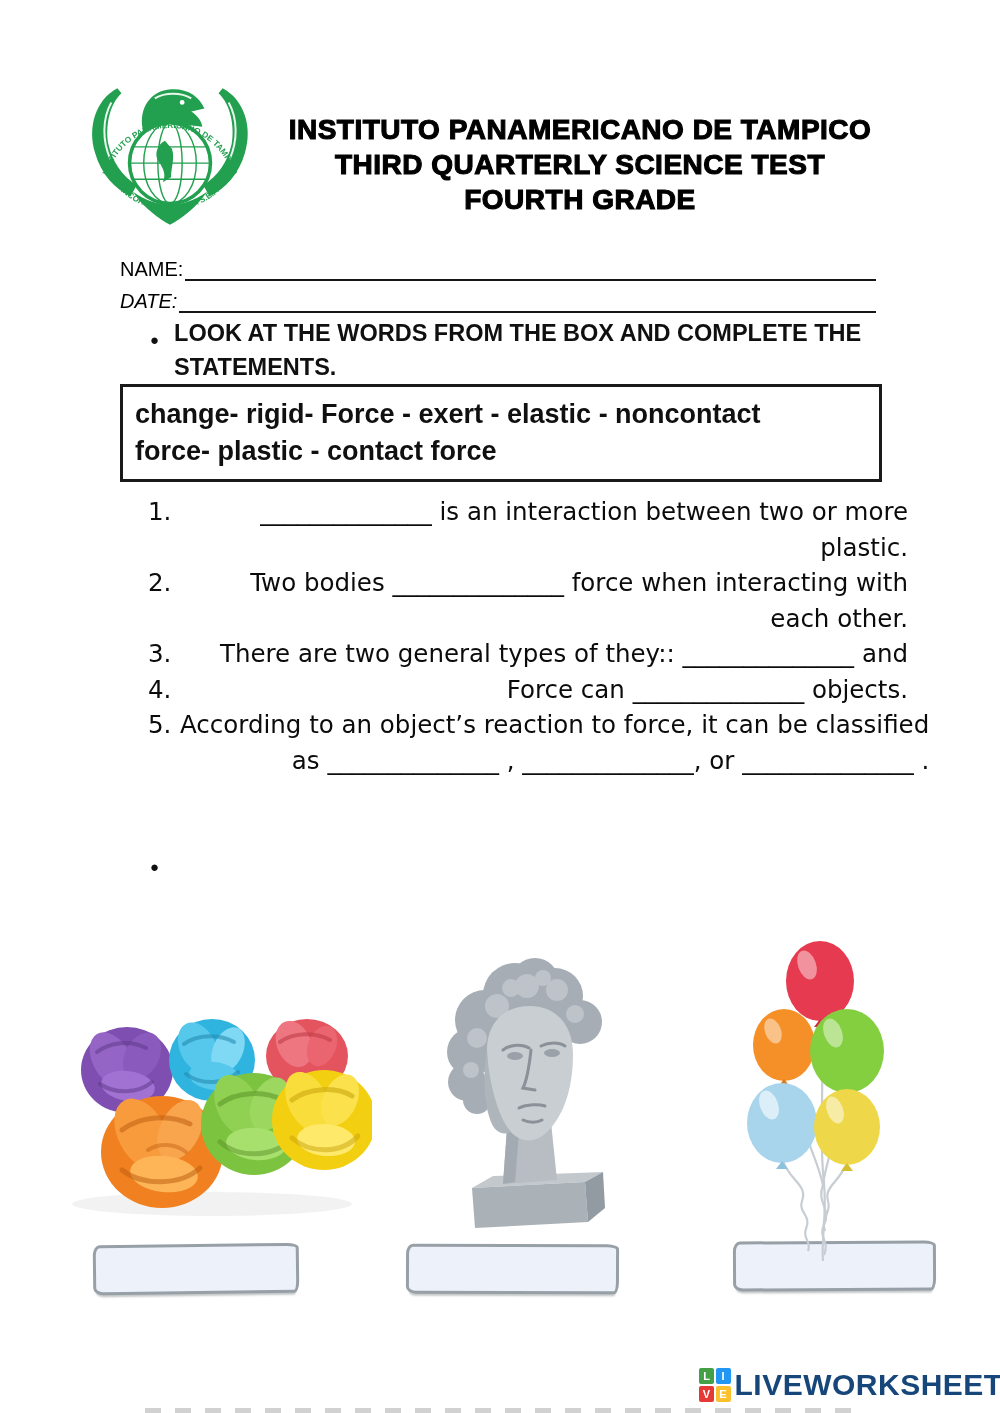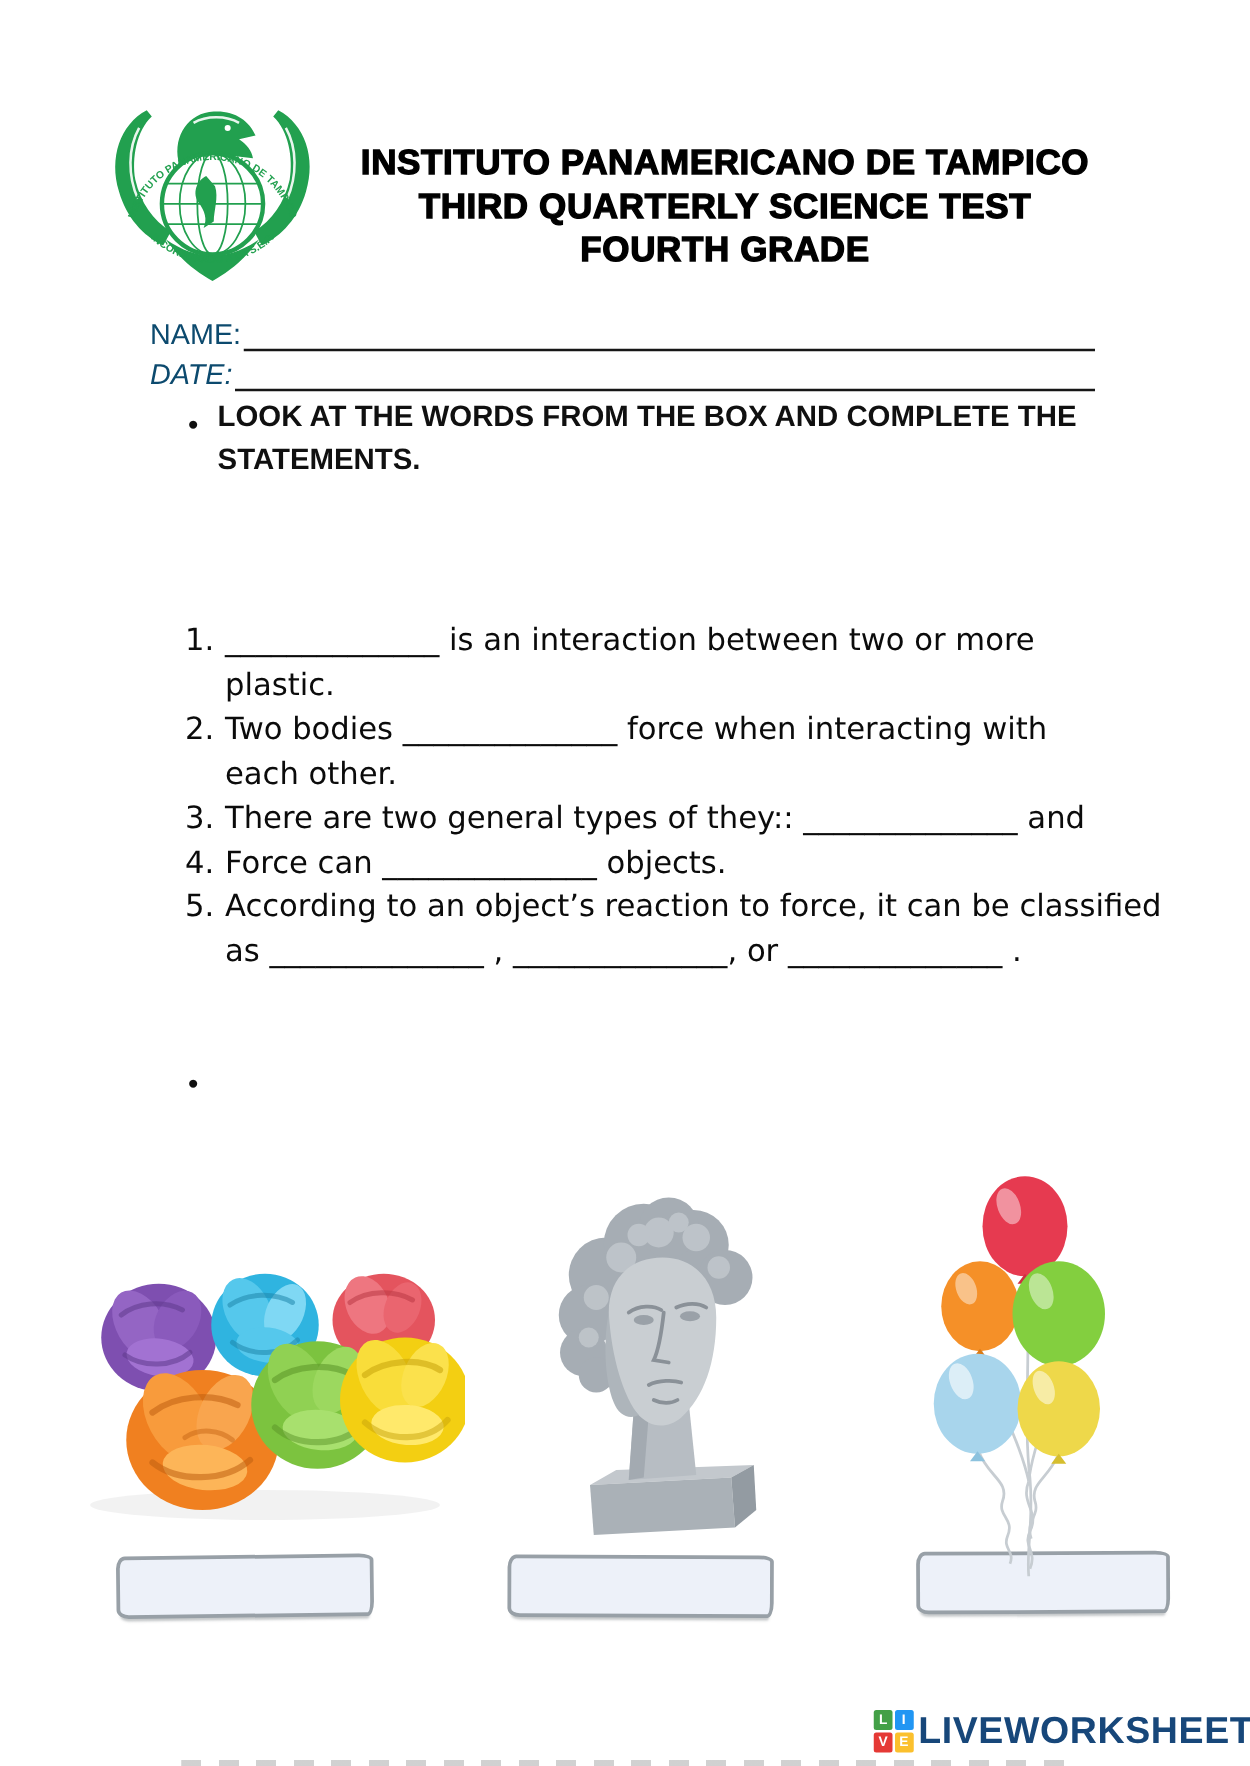--- a/index.html
+++ b/index.html
@@ -7,39 +7,39 @@
         font-family:"Liberation Sans",sans-serif;color:#111;overflow:hidden;}
 
   
   .school-logo{position:absolute;left:84px;top:84px;width:172px;height:142px;}
   .title-block{position:absolute;left:230px;top:112px;width:700px;text-align:center;
         font-weight:bold;font-size:28px;line-height:35px;letter-spacing:.5px;color:#000;
         -webkit-text-stroke:1.1px #000;}
 
   
   .field-row{position:absolute;left:120px;width:756px;display:flex;align-items:flex-end;
-        font-size:23px;color:#0c4a6e;}
+        font-size:20px;color:#000000;}
   .field-row .lbl{flex:none;padding-right:2px;}
   .field-line{flex:1;border-bottom:2.5px solid #161616;height:27px;}
 
   
   .bullet-block{position:absolute;left:150px;width:760px;display:flex;gap:15px;
         font-weight:bold;font-size:23.5px;line-height:34px;color:#101010;}
   .bullet-dot{flex:none;font-size:15px;padding-top:7px;}
 
   
   .word-box{position:absolute;left:120px;top:384px;width:732px;border:3px solid #1a1a1a;
         padding:9px 12px;font-weight:bold;font-size:27px;line-height:37px;color:#101010;}
 
   
   .questions{position:absolute;left:148px;top:494px;width:760px;
         font-family:"DejaVu Sans",sans-serif;font-size:24.5px;line-height:35.5px;color:#0b0b0b;}
   .q-item{display:flex;}
   .q-num{flex:none;width:32px;}
-  .q-text{flex:1;}
+  .q-text{flex:1;text-align:right;}
   .q-line{white-space:nowrap;}
 
   
   .fig{position:absolute;z-index:2;}
   .fig-plasticine{left:52px;top:1012px;}
   .fig-statue{left:415px;top:950px;}
   .fig-balloons{left:728px;top:933px;}
 
   
   .answer-box{position:absolute;top:1244px;height:44px;background:#edf1f9;
@@ -126,20 +126,24 @@
   </div>
 
   <div class="bullet-block" style="top:316px;">
     <span class="bullet-dot">●</span>
     <span>
       <div>LOOK AT THE WORDS FROM THE BOX AND COMPLETE THE</div>
       <div>STATEMENTS.</div>
     </span>
   </div>
 
+  <div class="word-box">
+    <div>change- rigid-  Force - exert - elastic - noncontact</div>
+    <div>force- plastic - contact force</div>
+  </div>
 
   <div class="questions">
     <div class="q-item">
       <span class="q-num">1.</span>
       <span class="q-text">
         <div class="q-line">______________ is an interaction between two or more</div>
         <div class="q-line">plastic.</div>
       </span>
     </div>
     <div class="q-item">

